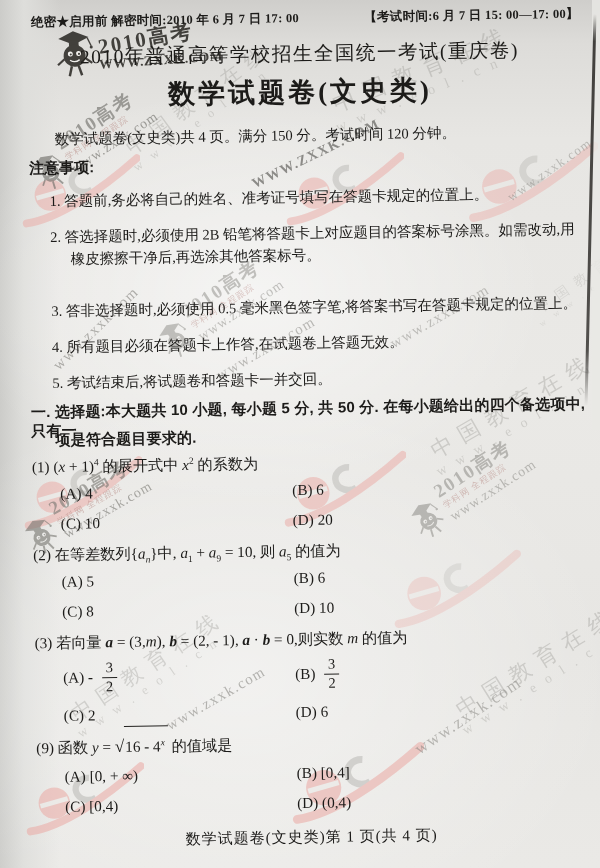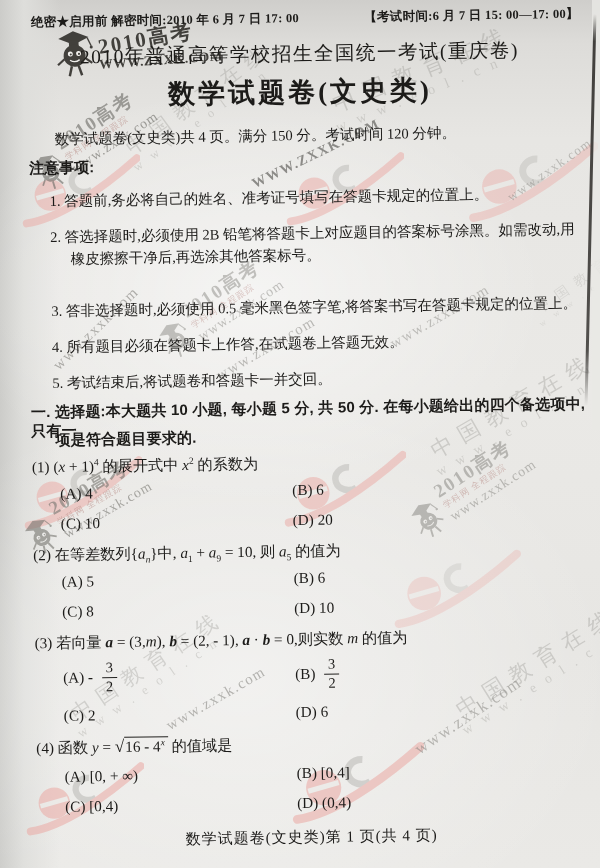--- a/index.html
+++ b/index.html
@@ -50,21 +50,21 @@
   .stem{left:0;right:0;font-size:15.2px;}
   .opts{left:0;right:0;padding-left:28px;display:grid;grid-template-columns:232px auto;font-size:15.2px;}
   .mi{font-style:italic;}
   .mb{font-style:italic;font-weight:bold;}
   sup,sub{font-size:.62em;}
   .frac{display:inline-block;vertical-align:-9px;text-align:center;line-height:1.1;font-size:14.5px;margin-left:5px;}
   .frac .num{display:block;border-bottom:1.3px solid #21201e;padding:0 4px 1px;}
   .frac .den{display:block;padding-top:1px;}
   .sqrt{white-space:nowrap;}
   .sqrt .rad{font-size:1.12em;}
-  .sqrt .bar{border-top:1.4px solid #21201e;padding:0 3px 0 1px;text-align:center;}
+  .sqrt .bar{border-top:1.4px solid #21201e;padding:11px 3px 0 1px;text-align:center;}
   .footer{top:828px;left:0;width:100%;text-align:center;font-size:15px;letter-spacing:1px;}
 </style>
 </head>
 <body>
 
 <svg width="0" height="0" style="position:absolute" aria-hidden="true">
   <defs>
     <g id="mascot">
       <polygon points="10,16 32,6 54,16 32,26" fill="currentColor"></polygon>
       <rect x="25" y="20" width="14" height="8" fill="currentColor"></rect>
@@ -255,21 +255,21 @@
     <div class="abs opts" style="top:657px;">
       <span><span>(A) - </span><span class="frac"><span class="num">3</span><span class="den">2</span></span></span>
       <span><span>(B) </span><span class="frac"><span class="num">3</span><span class="den">2</span></span></span>
     </div>
     <div class="abs opts" style="top:703px;">
       <span>(C) 2</span>
       <span>(D) 6</span>
     </div>
 
     <div class="abs stem" style="top:734px;">
-      <span>(4) 函数 </span><span class="mi">y</span><span> = </span><span class="sqrt"><span class="rad">√</span><span class="bar"><span>16 - 4</span><sup class="mi">x</sup></span></span><span> 的值域是</span>
+      <span>(9) 函数 </span><span class="mi">y</span><span> = </span><span class="sqrt"><span class="rad">√</span><span class="bar"><span>16 - 4</span><sup class="mi">x</sup></span></span><span> 的值域是</span>
     </div>
     <div class="abs opts" style="top:764px;">
       <span>(A) [0, + ∞)</span>
       <span>(B) [0,4]</span>
     </div>
     <div class="abs opts" style="top:794px;">
       <span>(C) [0,4)</span>
       <span>(D) (0,4)</span>
     </div>
 

